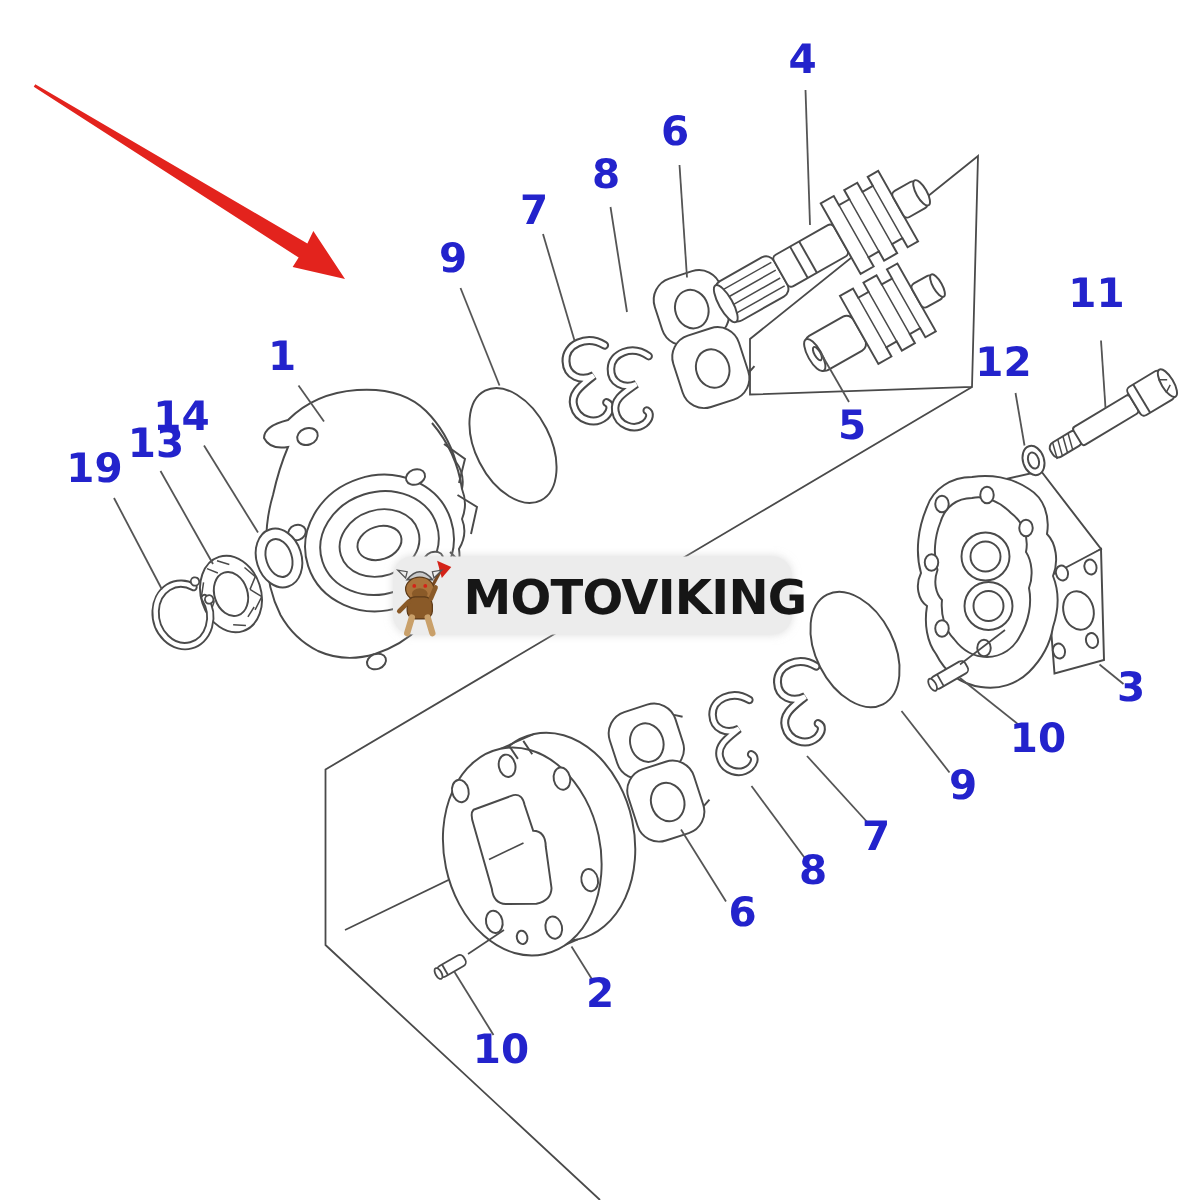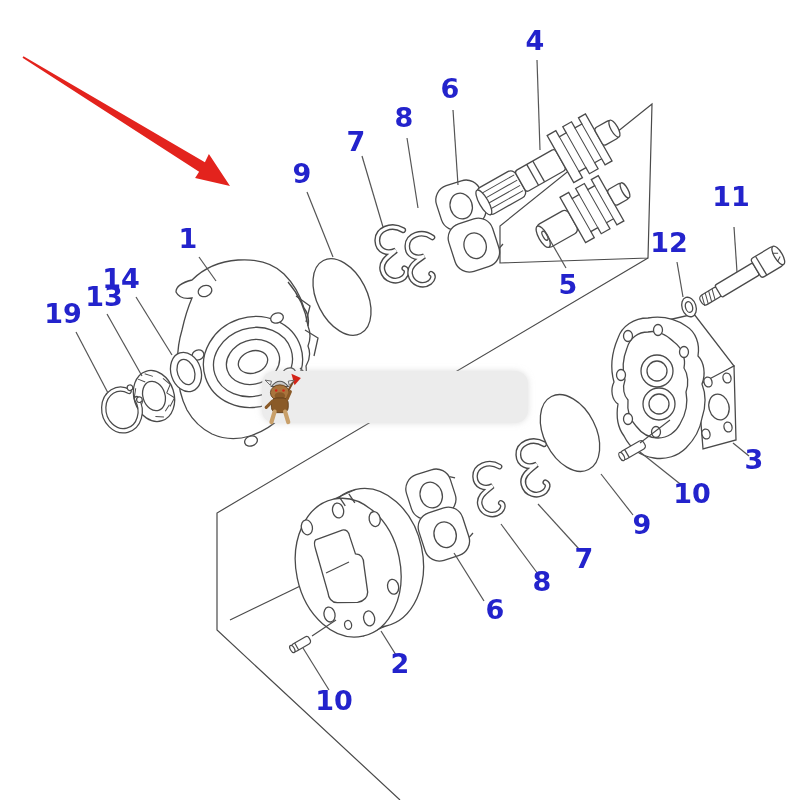--- a/index.html
+++ b/index.html
@@ -269,20 +269,21 @@
     <ellipse cx="17" cy="20" rx="9" ry="7.5" fill="#a9743c" stroke="#5c3a18" stroke-width="0.8"></ellipse>
     <ellipse cx="17" cy="23" rx="5" ry="3.5" fill="#8a5a28"></ellipse>
     <circle cx="13.5" cy="18" r="1.2" fill="#d42318"></circle>
     <circle cx="20.5" cy="18" r="1.2" fill="#d42318"></circle>
     <rect x="9" y="25" width="16" height="14" rx="5" fill="#8a5a28" stroke="#5c3a18" stroke-width="0.8"></rect>
     <line x1="10" y1="28" x2="4" y2="34" stroke="#8a5a28" stroke-width="3" stroke-linecap="round"></line>
     <line x1="24" y1="26" x2="27" y2="19" stroke="#8a5a28" stroke-width="3" stroke-linecap="round"></line>
     <line x1="12" y1="38" x2="9" y2="48" stroke="#c9a06a" stroke-width="4" stroke-linecap="round"></line>
     <line x1="22" y1="38" x2="25" y2="48" stroke="#c9a06a" stroke-width="4" stroke-linecap="round"></line>
   </svg>
+  <span class="wm-text">MOTOVIKING</span>
 </div>
 
 <div class="callout" style="left:535px;top:40px;">4</div>
 <div class="callout" style="left:450px;top:88px;">6</div>
 <div class="callout" style="left:404px;top:117px;">8</div>
 <div class="callout" style="left:356px;top:141px;">7</div>
 <div class="callout" style="left:302px;top:173px;">9</div>
 <div class="callout" style="left:188px;top:238px;">1</div>
 <div class="callout" style="left:121px;top:278px;text-align:right;">14</div>
 <div class="callout" style="left:104px;top:296px;">13</div>

